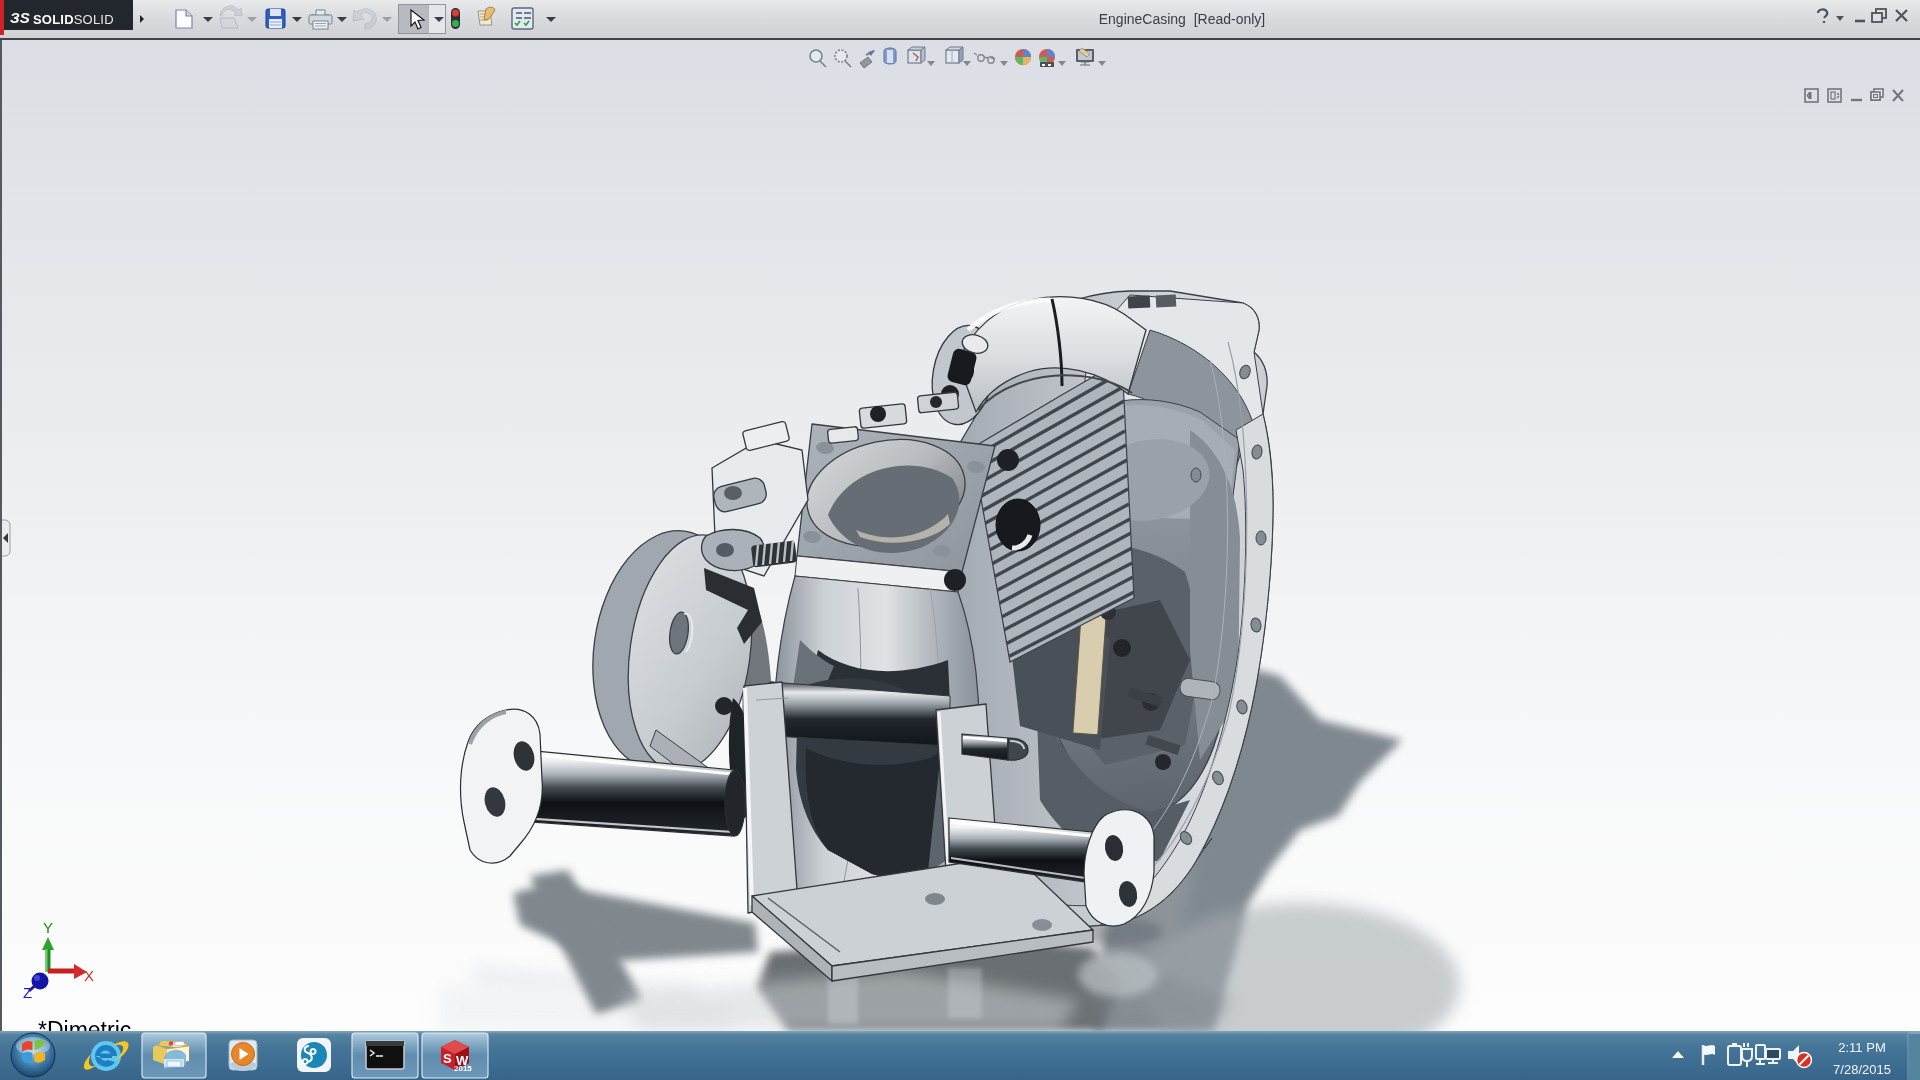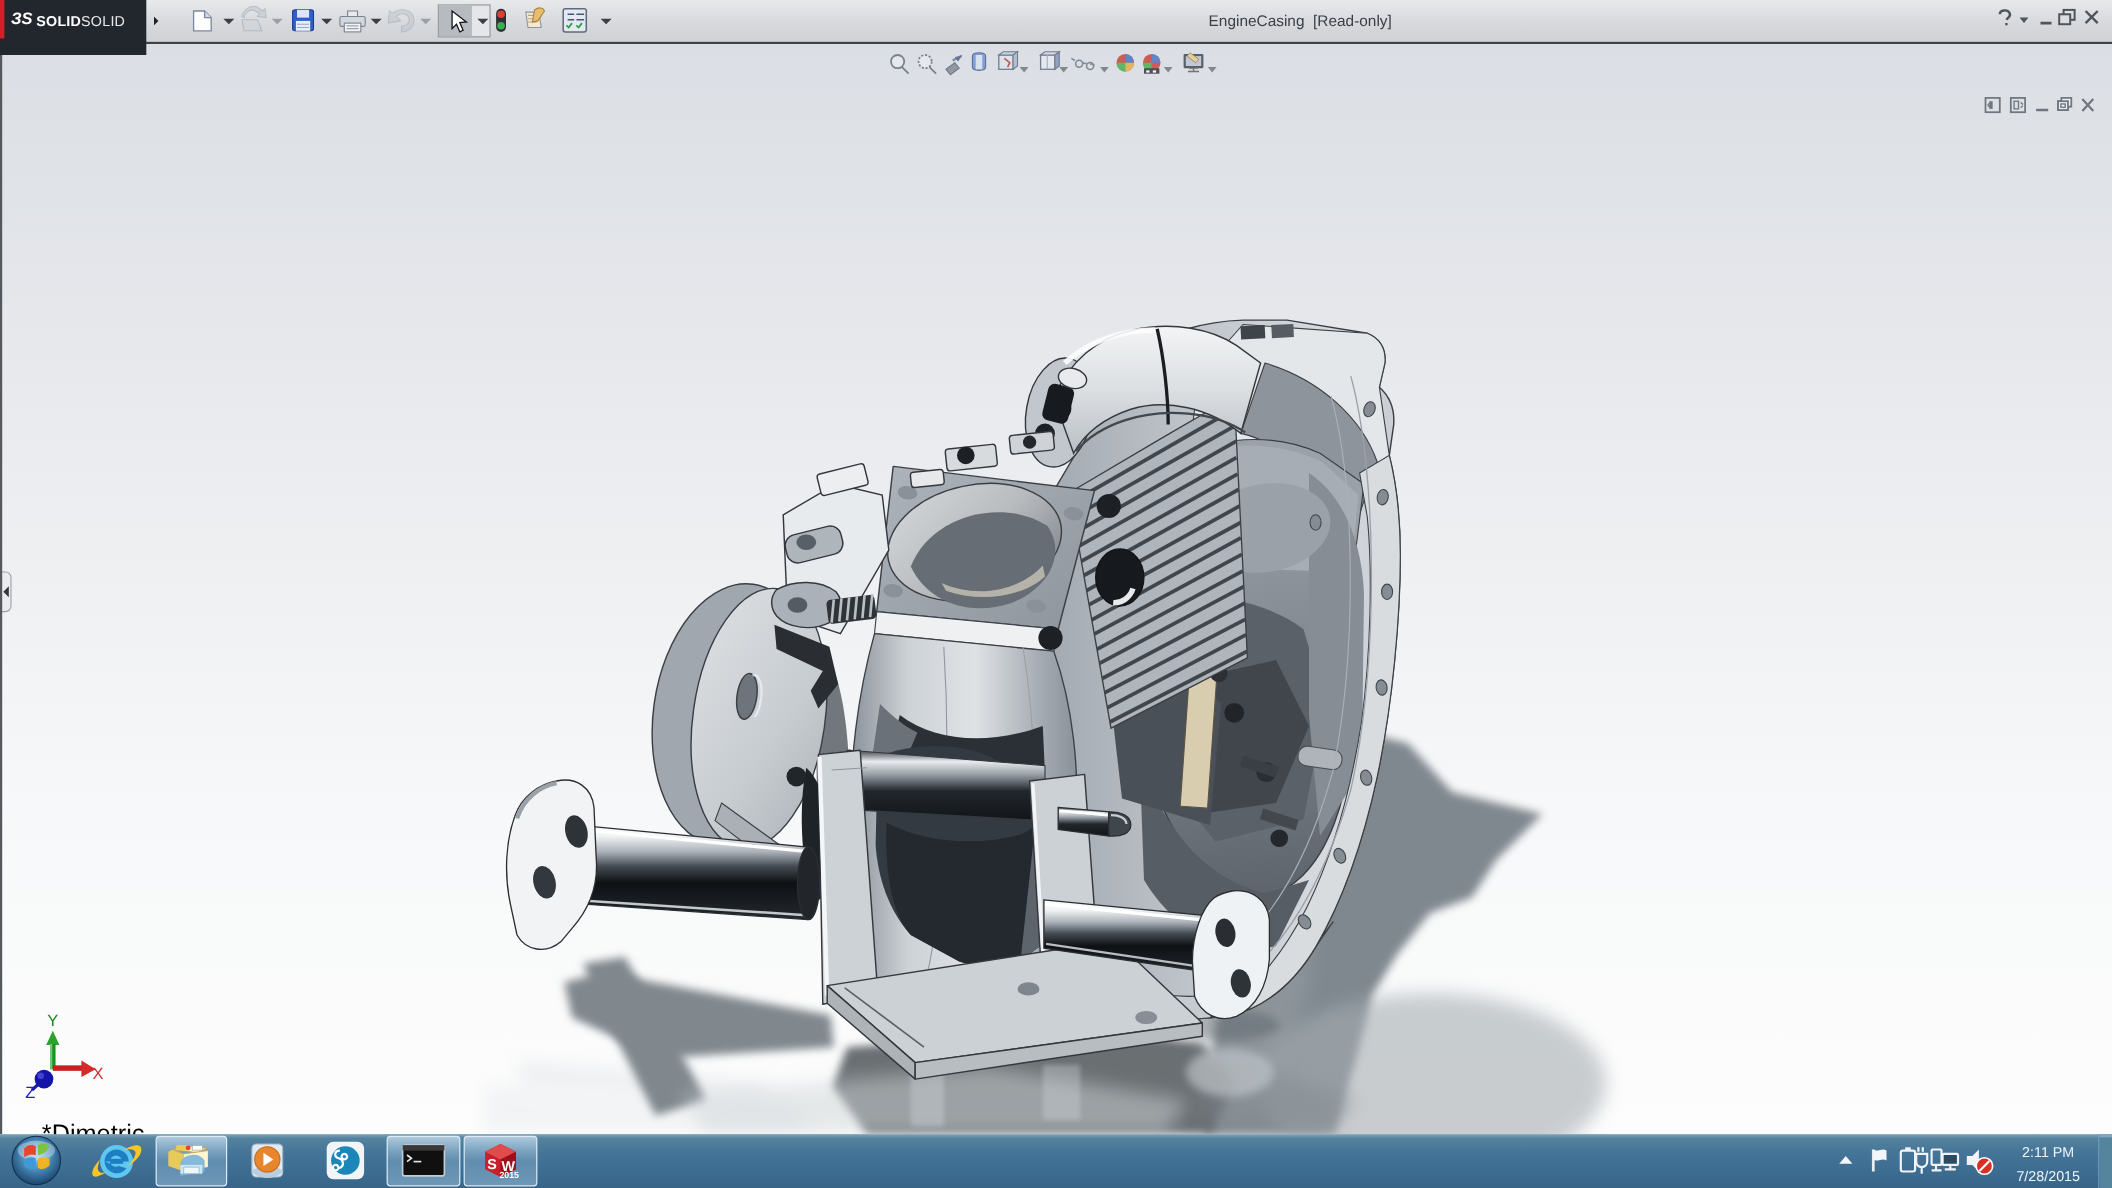--- a/index.html
+++ b/index.html
@@ -2,21 +2,21 @@
 <html><head>
 <meta charset="utf-8">
 <style>
   html,body{margin:0;padding:0;width:1920px;height:1080px;overflow:hidden;
     font-family:"Liberation Sans",sans-serif;}
   #stage{position:absolute;left:0;top:0;width:1920px;height:1080px;background:#fff;}
   
   #titlebar{position:absolute;left:0;top:0;width:1920px;height:38px;
     background:linear-gradient(#e8e9eb,#d7d9dc 55%,#cfd1d4);}
   #titlebar-border{position:absolute;left:0;top:38px;width:1920px;height:2px;background:#3f4347;}
-  #swlogo{position:absolute;left:0;top:0;width:133px;height:50px;background:#22262d;}
+  #swlogo{position:absolute;left:0;top:0;width:133px;height:30px;background:#22262d;}
   #swlogo .red{position:absolute;left:0;top:0;width:4px;height:35px;background:#cf2128;}
   #swlogo .txt{position:absolute;left:33px;top:12px;color:#fff;font-size:13px;font-weight:bold;letter-spacing:.2px;}
   #swlogo .txt .lt{font-weight:normal;color:#e8e8e8;}
   #swlogo .ds{position:absolute;left:10px;top:9px;color:#fff;font-size:15px;font-style:italic;font-weight:bold;}
   #title-text{position:absolute;left:0;top:0;width:2364px;height:38px;text-align:center;
     line-height:38px;font-size:14px;color:#3a3e45;}
   
   #viewport{position:absolute;left:0;top:40px;width:1920px;height:991px;}
   #vpsvg{position:absolute;left:0;top:0;}
   #vpborderL{position:absolute;left:0;top:40px;width:2px;height:991px;background:#55595e;}

